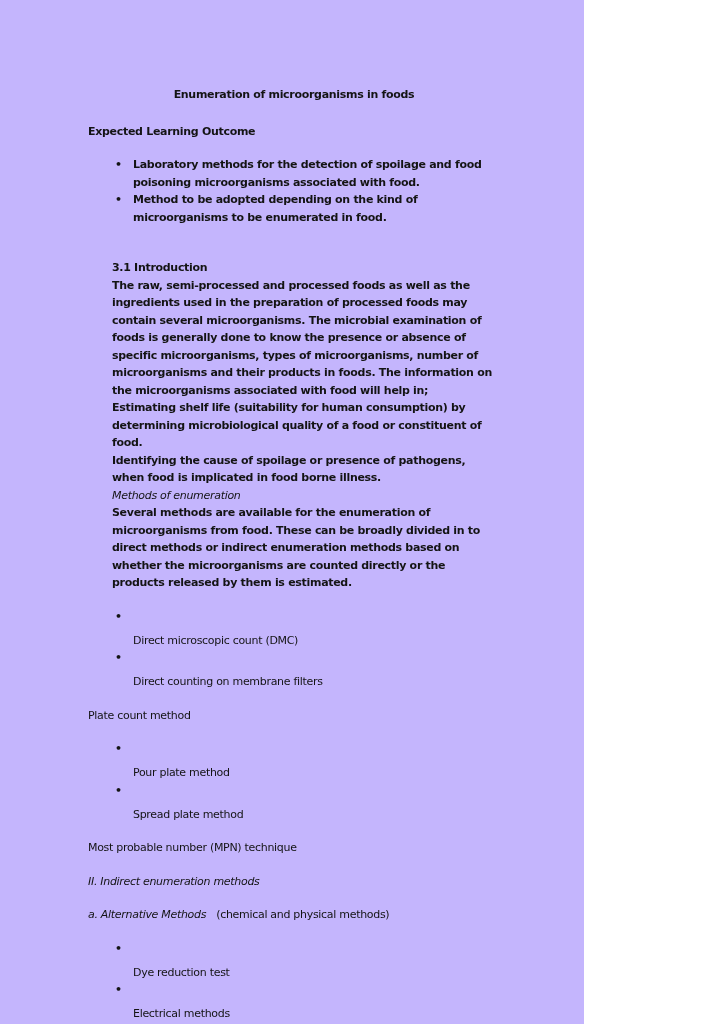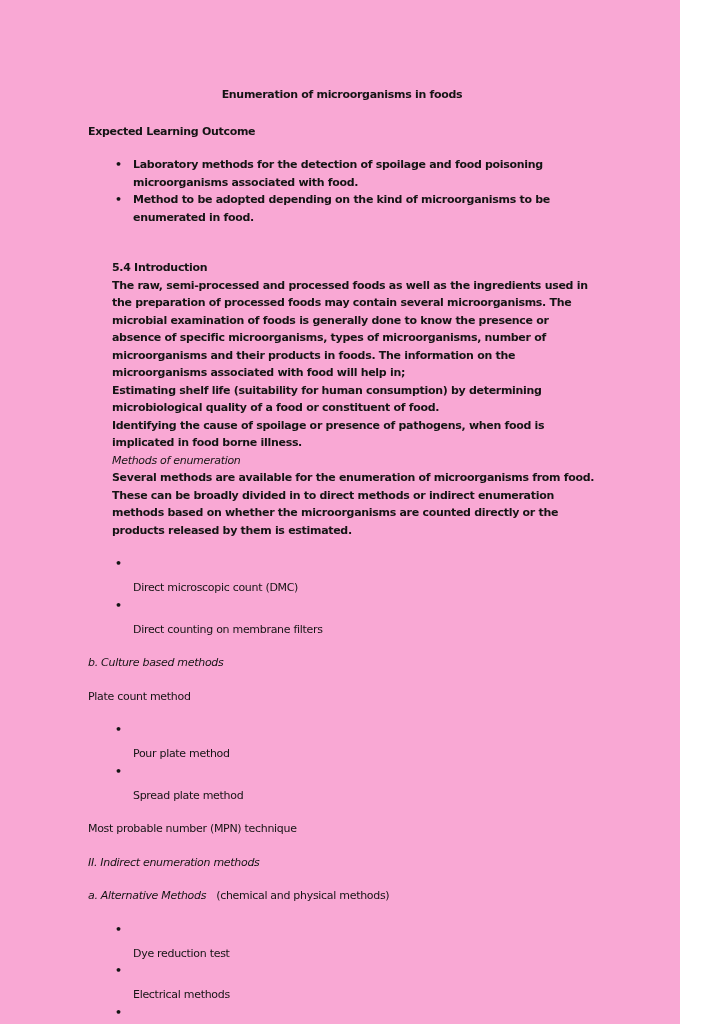--- a/index.html
+++ b/index.html
@@ -1,22 +1,22 @@
 <!DOCTYPE html>
 <html><head>
 <meta charset="utf-8">
 <style>
   html, body { margin: 0; padding: 0; background: #ffffff; }
   .page {
     position: relative;
-    width: 680px;
+    width: 584px;
     height: 1024px;
     box-sizing: border-box;
     padding: 86px 84px 0 88px;
-    background: #f9a8d4;
+    background: #c4b5fd;
     color: #141414;
     font-family: "DejaVu Sans", "Liberation Sans", sans-serif;
     font-size: 11px;
     line-height: 17.5px;
     letter-spacing: -0.3px;
     overflow: hidden;
   }
   .doc-title {
     text-align: center;
     font-weight: bold;
@@ -63,42 +63,41 @@
       <span class="bullet">•</span>
       <span class="li-text">Laboratory methods for the detection of spoilage and food poisoning microorganisms associated with food.</span>
     </li>
     <li>
       <span class="bullet">•</span>
       <span class="li-text">Method to be adopted depending on the kind of microorganisms to be enumerated in food.</span>
     </li>
   </ul>
 
   <div class="blk-lg indent">
-    <div class="b">5.4 Introduction</div>
+    <div class="b">3.1 Introduction</div>
     <div class="para">The raw, semi-processed and processed foods as well as the ingredients used in the preparation of processed foods may contain several microorganisms. The microbial examination of foods is generally done to know the presence or absence of specific microorganisms, types of microorganisms, number of microorganisms and their products in foods. The information on the microorganisms associated with food will help in;</div>
     <div class="para">Estimating shelf life (suitability for human consumption) by determining microbiological quality of a food or constituent of food.</div>
     <div class="para">Identifying the cause of spoilage or presence of pathogens, when food is implicated in food borne illness.</div>
     <div class="bi">Methods of enumeration</div>
     <div class="para">Several methods are available for the enumeration of microorganisms from food. These can be broadly divided in to direct methods or indirect enumeration methods based on whether the microorganisms are counted directly or the products released by them is estimated.</div>
   </div>
 
 
 
   <ul class="blist regular-items">
     <li>
       <span class="bullet">•</span>
       <span class="li-text">Direct microscopic count (DMC)</span>
     </li>
     <li>
       <span class="bullet">•</span>
       <span class="li-text">Direct counting on membrane filters</span>
     </li>
   </ul>
 
-  <div class="blk bi">b. Culture based methods</div>
 
   <div class="blk regular">Plate count method</div>
 
   <ul class="blist regular-items">
     <li>
       <span class="bullet">•</span>
       <span class="li-text">Pour plate method</span>
     </li>
     <li>
       <span class="bullet">•</span>

